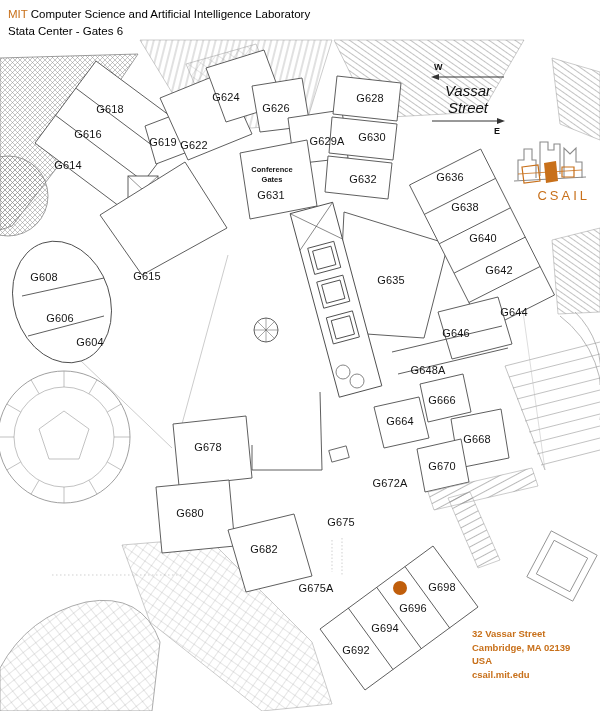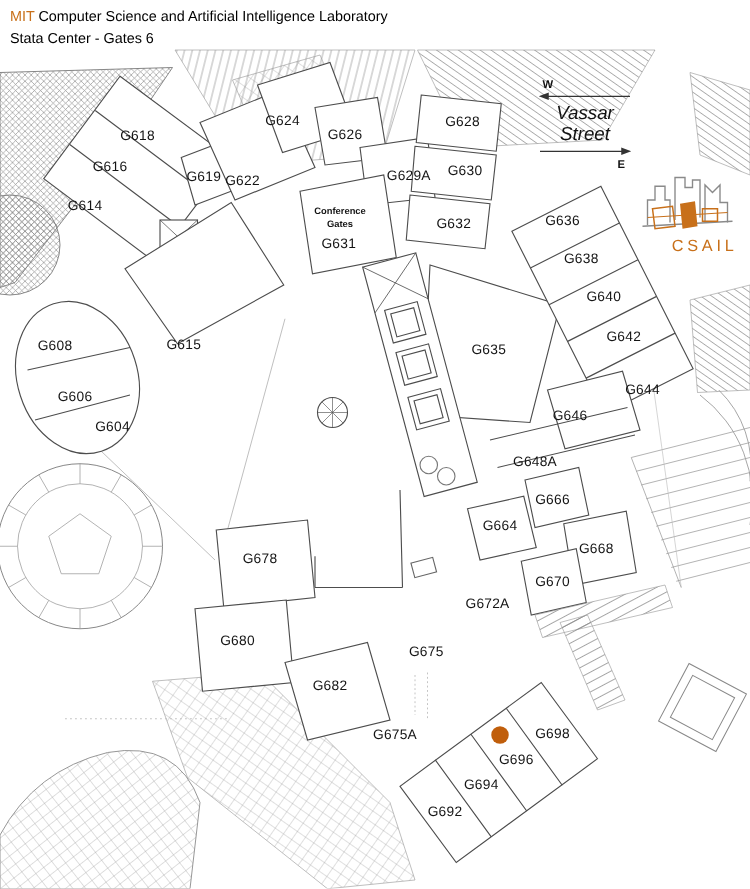--- a/index.html
+++ b/index.html
@@ -233,14 +233,20 @@
       <g stroke="#c8701a" stroke-width="1.2" fill="none">
         <path d="M12,31 L28,29 L30,45 L14,47 Z"></path>
         <path d="M52,31 H64 V41 H52 Z"></path>
         <path d="M8,38 L72,34" stroke-width="0.8"></path>
       </g>
       <path d="M34,27 L46,25 L48,45 L36,47 Z" fill="#c8701a" stroke="none"></path>
     </svg>
     <span class="wordmark accent" style="color: rgb(200, 112, 26);">CSAIL</span>
   </div>
 
+  <div class="address accent" style="color: rgb(200, 112, 26);">
+    <div>32 Vassar Street</div>
+    <div>Cambridge, MA 02139</div>
+    <div>USA</div>
+    <div>csail.mit.edu</div>
+  </div>
 
 </div>
 
 </body></html>

